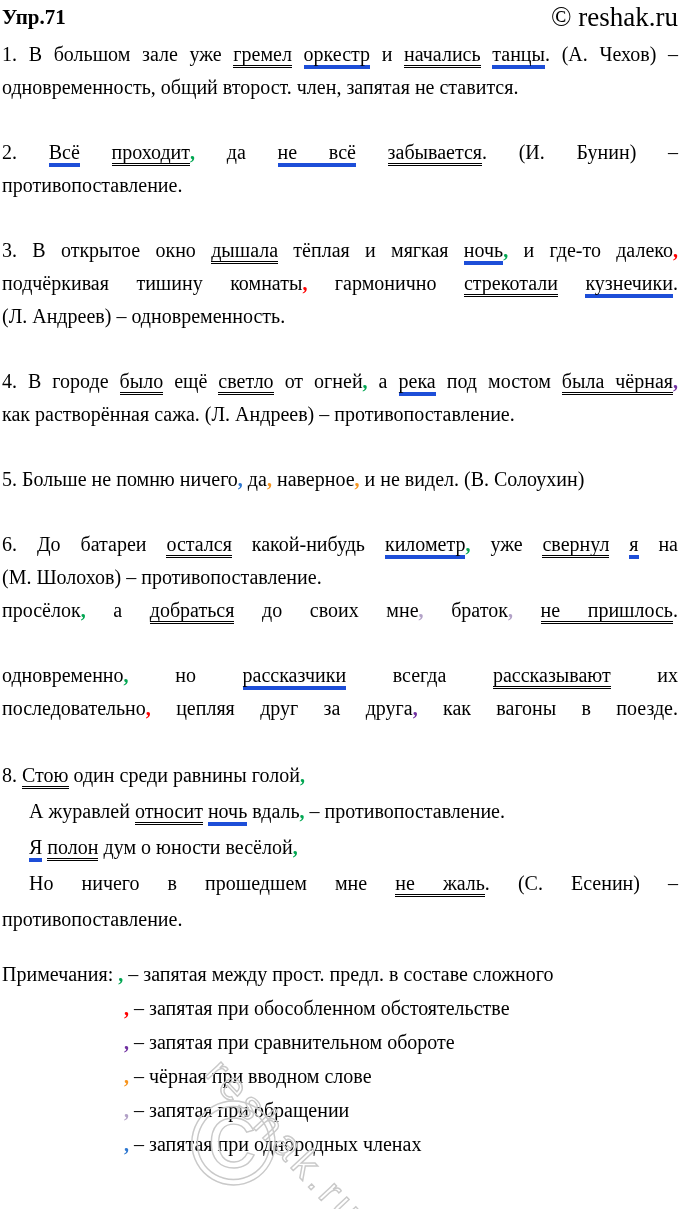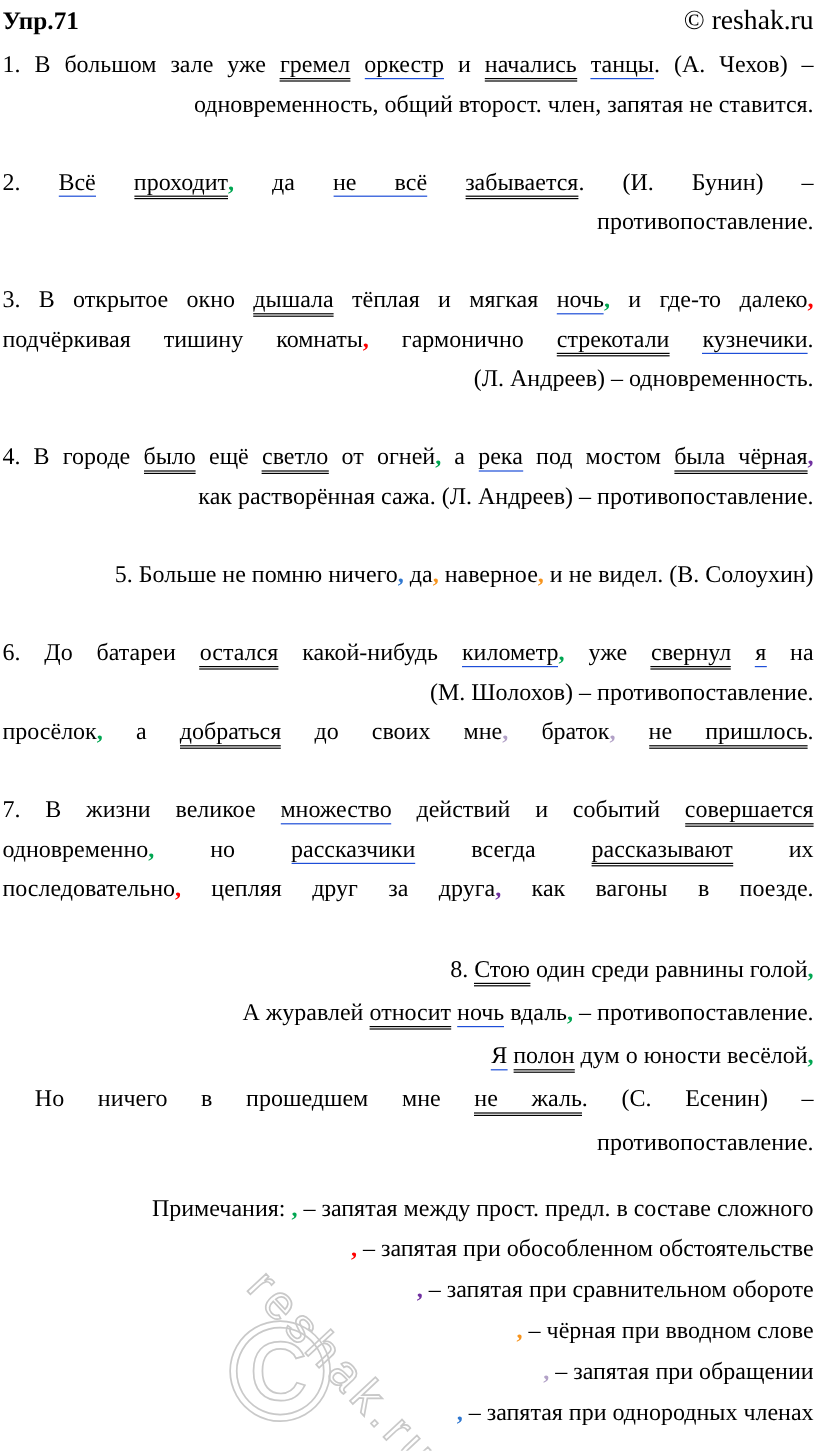--- a/index.html
+++ b/index.html
@@ -8,32 +8,32 @@
     box-sizing: border-box;
     padding: 4px 2px 0 2px;
     overflow: hidden;
     position: relative;
     font-family: "Liberation Serif", serif;
     font-size: 20px;
     color: #000;
   }
   .hdr { display: flex; justify-content: space-between; align-items: flex-end; line-height: 26px; margin-bottom: 8px; }
   .hdr-title { font-weight: bold; font-size: 21px; }
-  .hdr-copy { font-size: 23px; }
+  .hdr-copy { font-size: 27px; }
   .content { position: relative; z-index: 1; }
   .para { margin: 0 0 32px 0; }
-  .line { line-height: 33px; text-align: right; }
+  .line { line-height: 33px; }
   .just { text-align: justify; text-align-last: justify; }
   .ind1 { padding-left: 27px; }
   .ind2 { padding-left: 122px; }
   .poem { margin-bottom: 20px; }
   .poem .line { line-height: 36px; }
   .notes { margin-bottom: 0; }
   .notes .line { line-height: 34px; }
-  .u1 { border-bottom: 1px solid #1d4ed8; }
+  .u1 { border-bottom: 4px solid #1d4ed8; }
   .u2 { border-bottom: 3px double #000; }
   .comma { font-weight: bold; }
   .watermark {
     position: absolute; left: 176px; top: 1058px;
     width: 210px; height: 150px;
     z-index: 2; pointer-events: none;
     font-family: "Liberation Sans", sans-serif;
   }
   .wm-copy {
     position: absolute; left: 14px; top: 26px;
@@ -76,21 +76,20 @@
     </div>
     <div class="para">
       <div class="line"><span>5. Больше не помню ничего</span><span class="comma" style="color: rgb(46, 119, 208);">,</span><span> да</span><span class="comma" style="color: rgb(247, 148, 29);">,</span><span> наверное</span><span class="comma" style="color: rgb(247, 148, 29);">,</span><span> и не видел. (В. Солоухин)</span></div>
     </div>
     <div class="para">
       <div class="line just"><span>6. До батареи </span><span class="u2">остался</span><span> какой-нибудь </span><span class="u1">километр</span><span class="comma" style="color: rgb(0, 166, 81);">,</span><span> уже </span><span class="u2">свернул</span><span> </span><span class="u1">я</span><span> на</span></div>
       <div class="line"><span>(М. Шолохов) – противопоставление.</span></div>
       <div class="line just"><span>просёлок</span><span class="comma" style="color: rgb(0, 166, 81);">,</span><span> а </span><span class="u2">добраться</span><span> до своих мне</span><span class="comma" style="color: rgb(178, 161, 199);">,</span><span> браток</span><span class="comma" style="color: rgb(178, 161, 199);">,</span><span> </span><span class="u2">не пришлось</span><span>.</span></div>
     </div>
     <div class="para">
-      <div class="line just"><span>7. В жизни великое </span><span class="u1">множество</span><span> действий и событий </span><span class="u2">совершается</span></div>
       <div class="line just"><span>одновременно</span><span class="comma" style="color: rgb(0, 166, 81);">,</span><span> но </span><span class="u1">рассказчики</span><span> всегда </span><span class="u2">рассказывают</span><span> их</span></div>
       <div class="line just"><span>последовательно</span><span class="comma" style="color: rgb(255, 0, 0);">,</span><span> цепляя друг за друга</span><span class="comma" style="color: rgb(112, 48, 160);">,</span><span> как вагоны в поезде.</span></div>
     </div>
     <div class="para poem">
       <div class="line"><span>8. </span><span class="u2">Стою</span><span> один среди равнины голой</span><span class="comma" style="color: rgb(0, 166, 81);">,</span></div>
       <div class="line ind1"><span>А журавлей </span><span class="u2">относит</span><span> </span><span class="u1">ночь</span><span> вдаль</span><span class="comma" style="color: rgb(0, 166, 81);">,</span><span> – противопоставление.</span></div>
       <div class="line ind1"><span class="u1">Я</span><span> </span><span class="u2">полон</span><span> дум о юности весёлой</span><span class="comma" style="color: rgb(0, 166, 81);">,</span></div>
       <div class="line just ind1"><span>Но ничего в прошедшем мне </span><span class="u2">не жаль</span><span>. (С. Есенин) –</span></div>
       <div class="line"><span>противопоставление.</span></div>
     </div>

